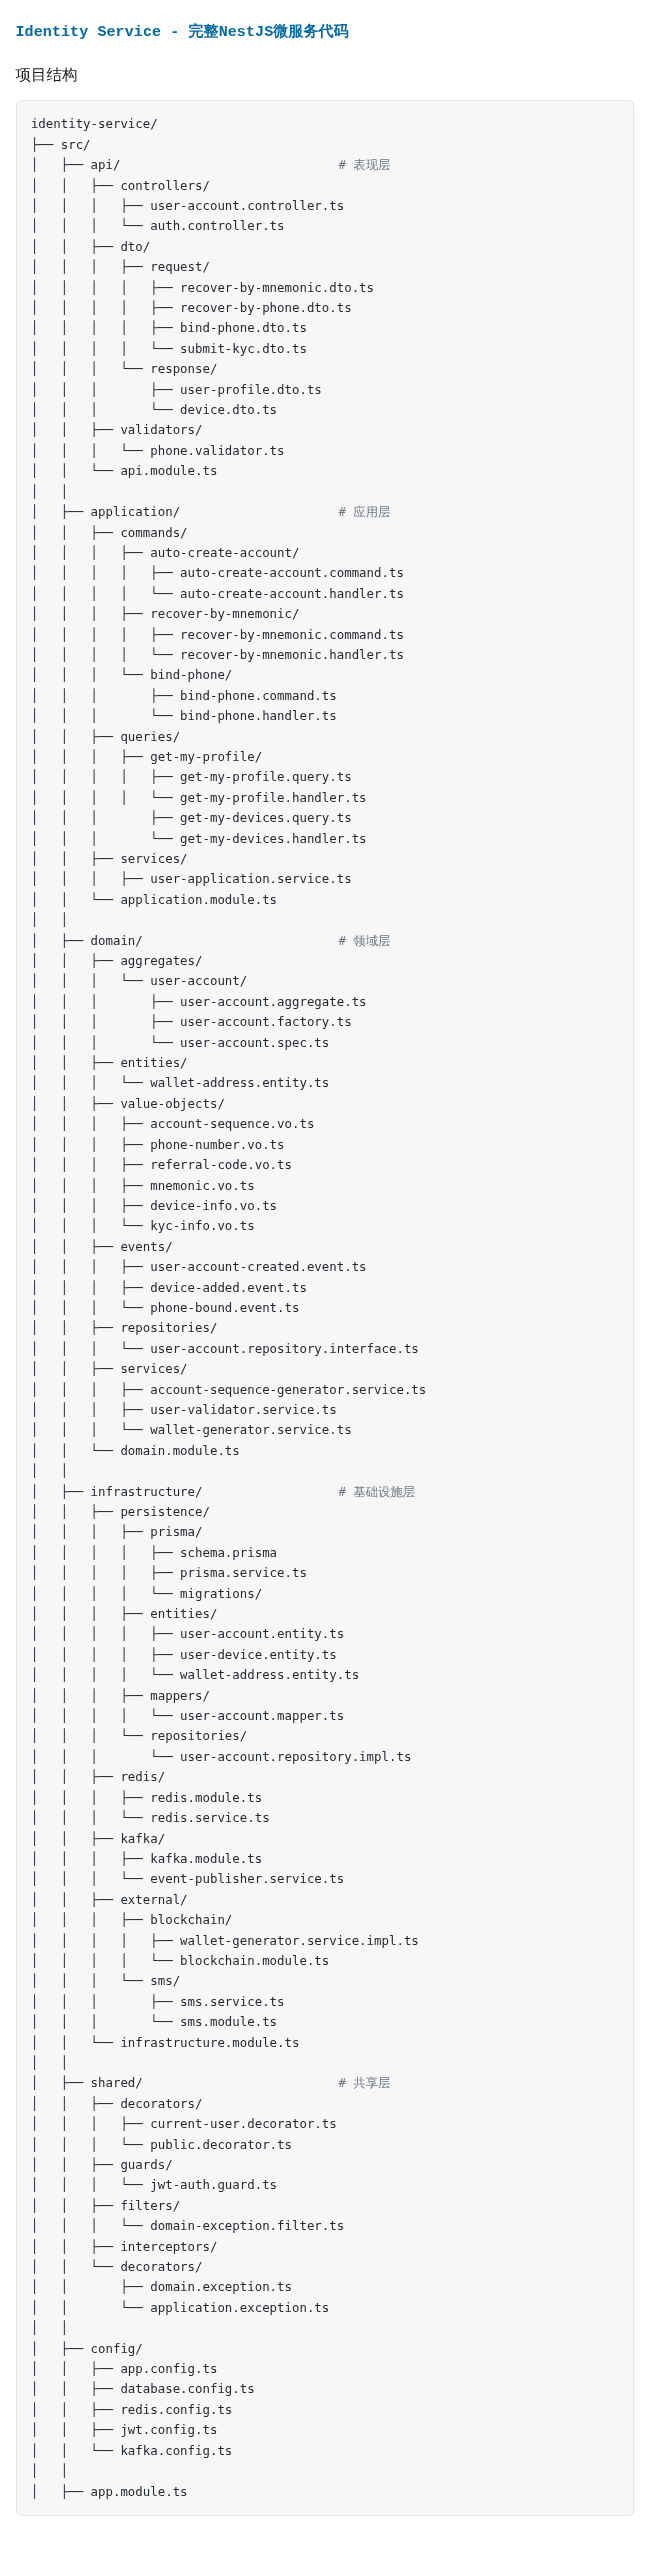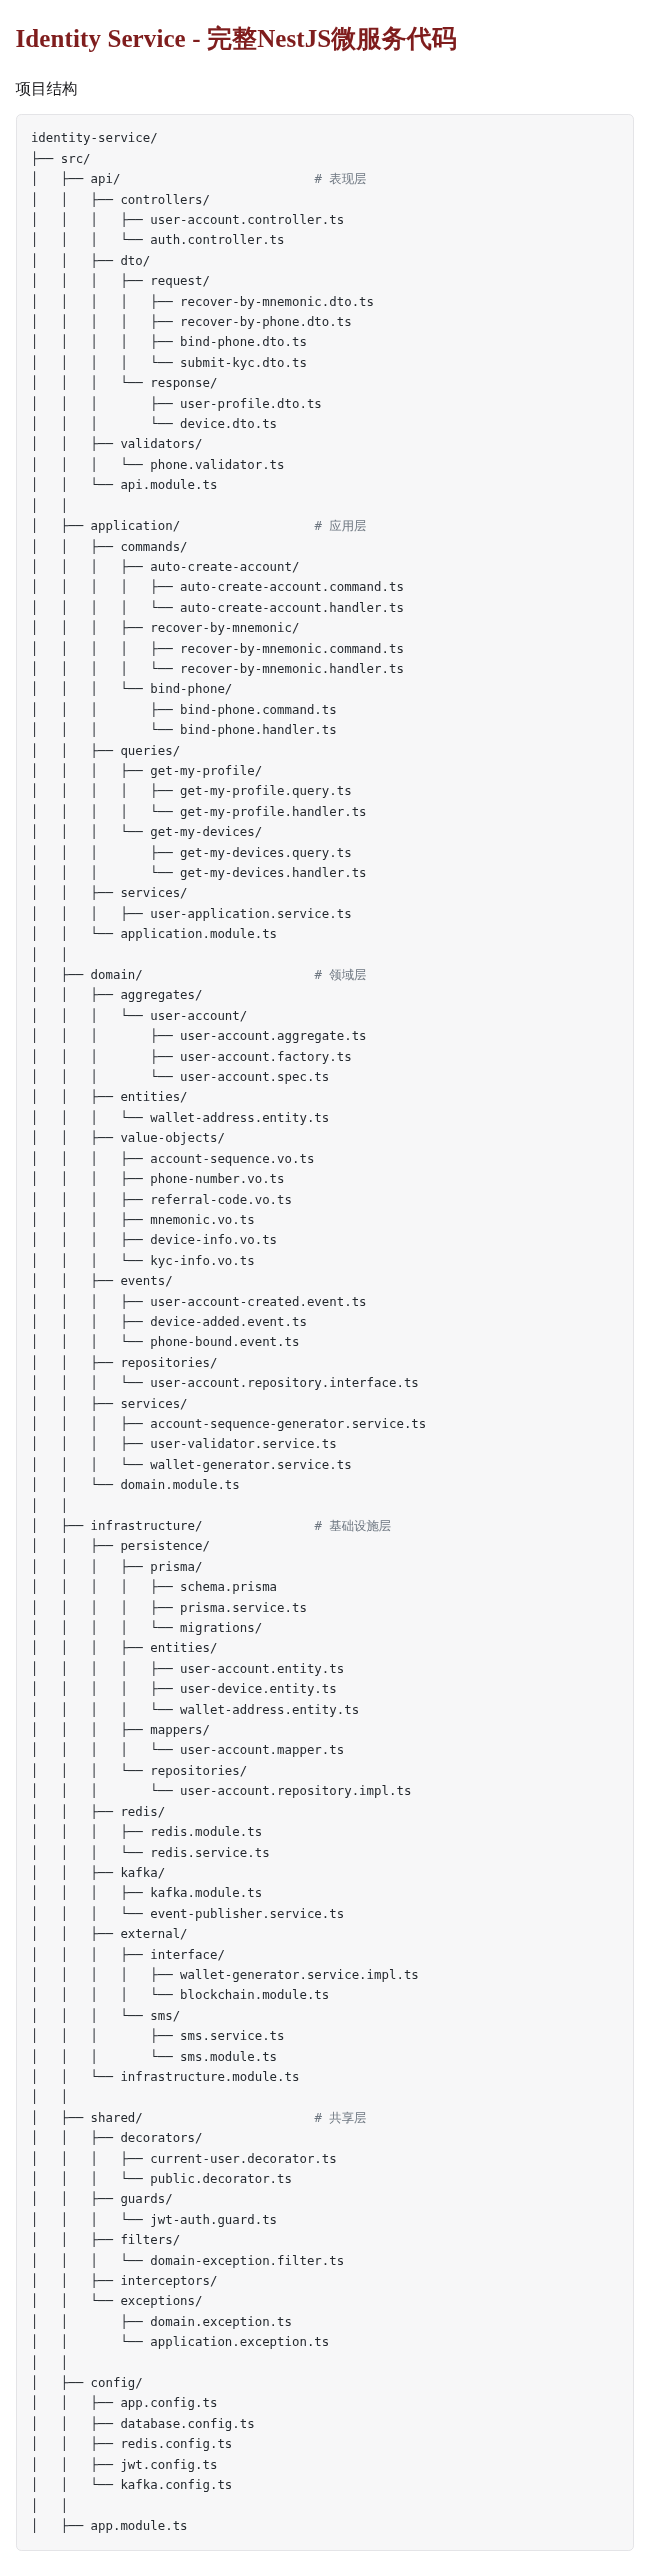--- a/index.html
+++ b/index.html
@@ -7,24 +7,24 @@
   body {
     width: 649px;
     min-height: 3043px;
     font-family: "Liberation Sans", sans-serif;
     color: #1f2328;
   }
   .page {
     padding: 21.6px 15.5px 17.5px 15.5px;
   }
   .doc-title {
-    font-family: Liberation Serif, serif;
-    font-size: 25px;
+    font-family: Liberation Mono, monospace;
+    font-size: 15px;
     font-weight: 700;
-    color: #7f1d1d;
+    color: #0369a1;
     margin-bottom: 24px;
     letter-spacing: 0.1px;
   }
   .section-heading {
     font-family: "Liberation Serif", serif;
     font-size: 15.5px;
     font-weight: 400;
     color: #18181b;
     margin-bottom: 14.4px;
   }
@@ -37,20 +37,21 @@
   }
   .code-line {
     font-family: "DejaVu Sans Mono", monospace;
     font-size: 12.4px;
     line-height: 20.4px;
     white-space: pre;
     color: var(--code-text, #24292f);
   }
   .code-line .comment {
     color: var(--comment-color, #6e7781);
+    margin-left: 24px;
   }
 </style>
 </head>
 <body>
 
 <div class="page">
   <h1 class="doc-title">Identity Service - 完整NestJS微服务代码</h1>
 
   <h2 class="section-heading">项目结构</h2>
 
@@ -83,21 +84,20 @@
         <div class="code-line">│   │   │   ├── recover-by-mnemonic/</div>
         <div class="code-line">│   │   │   │   ├── recover-by-mnemonic.command.ts</div>
         <div class="code-line">│   │   │   │   └── recover-by-mnemonic.handler.ts</div>
         <div class="code-line">│   │   │   └── bind-phone/</div>
         <div class="code-line">│   │   │       ├── bind-phone.command.ts</div>
         <div class="code-line">│   │   │       └── bind-phone.handler.ts</div>
         <div class="code-line">│   │   ├── queries/</div>
         <div class="code-line">│   │   │   ├── get-my-profile/</div>
         <div class="code-line">│   │   │   │   ├── get-my-profile.query.ts</div>
         <div class="code-line">│   │   │   │   └── get-my-profile.handler.ts</div>
-        <div class="code-line">│   │   │   └── get-my-devices/</div>
         <div class="code-line">│   │   │       ├── get-my-devices.query.ts</div>
         <div class="code-line">│   │   │       └── get-my-devices.handler.ts</div>
         <div class="code-line">│   │   ├── services/</div>
         <div class="code-line">│   │   │   ├── user-application.service.ts</div>
         <div class="code-line">│   │   └── application.module.ts</div>
         <div class="code-line">│   │</div>
         <div class="code-line">│   ├── domain/                       <span class="comment"># 领域层</span></div>
         <div class="code-line">│   │   ├── aggregates/</div>
         <div class="code-line">│   │   │   └── user-account/</div>
         <div class="code-line">│   │   │       ├── user-account.aggregate.ts</div>
@@ -138,38 +138,38 @@
         <div class="code-line">│   │   │   │   └── user-account.mapper.ts</div>
         <div class="code-line">│   │   │   └── repositories/</div>
         <div class="code-line">│   │   │       └── user-account.repository.impl.ts</div>
         <div class="code-line">│   │   ├── redis/</div>
         <div class="code-line">│   │   │   ├── redis.module.ts</div>
         <div class="code-line">│   │   │   └── redis.service.ts</div>
         <div class="code-line">│   │   ├── kafka/</div>
         <div class="code-line">│   │   │   ├── kafka.module.ts</div>
         <div class="code-line">│   │   │   └── event-publisher.service.ts</div>
         <div class="code-line">│   │   ├── external/</div>
-        <div class="code-line">│   │   │   ├── interface/</div>
+        <div class="code-line">│   │   │   ├── blockchain/</div>
         <div class="code-line">│   │   │   │   ├── wallet-generator.service.impl.ts</div>
         <div class="code-line">│   │   │   │   └── blockchain.module.ts</div>
         <div class="code-line">│   │   │   └── sms/</div>
         <div class="code-line">│   │   │       ├── sms.service.ts</div>
         <div class="code-line">│   │   │       └── sms.module.ts</div>
         <div class="code-line">│   │   └── infrastructure.module.ts</div>
         <div class="code-line">│   │</div>
         <div class="code-line">│   ├── shared/                       <span class="comment"># 共享层</span></div>
         <div class="code-line">│   │   ├── decorators/</div>
         <div class="code-line">│   │   │   ├── current-user.decorator.ts</div>
         <div class="code-line">│   │   │   └── public.decorator.ts</div>
         <div class="code-line">│   │   ├── guards/</div>
         <div class="code-line">│   │   │   └── jwt-auth.guard.ts</div>
         <div class="code-line">│   │   ├── filters/</div>
         <div class="code-line">│   │   │   └── domain-exception.filter.ts</div>
         <div class="code-line">│   │   ├── interceptors/</div>
-        <div class="code-line">│   │   └── exceptions/</div>
+        <div class="code-line">│   │   └── decorators/</div>
         <div class="code-line">│   │       ├── domain.exception.ts</div>
         <div class="code-line">│   │       └── application.exception.ts</div>
         <div class="code-line">│   │</div>
         <div class="code-line">│   ├── config/</div>
         <div class="code-line">│   │   ├── app.config.ts</div>
         <div class="code-line">│   │   ├── database.config.ts</div>
         <div class="code-line">│   │   ├── redis.config.ts</div>
         <div class="code-line">│   │   ├── jwt.config.ts</div>
         <div class="code-line">│   │   └── kafka.config.ts</div>
         <div class="code-line">│   │</div>

